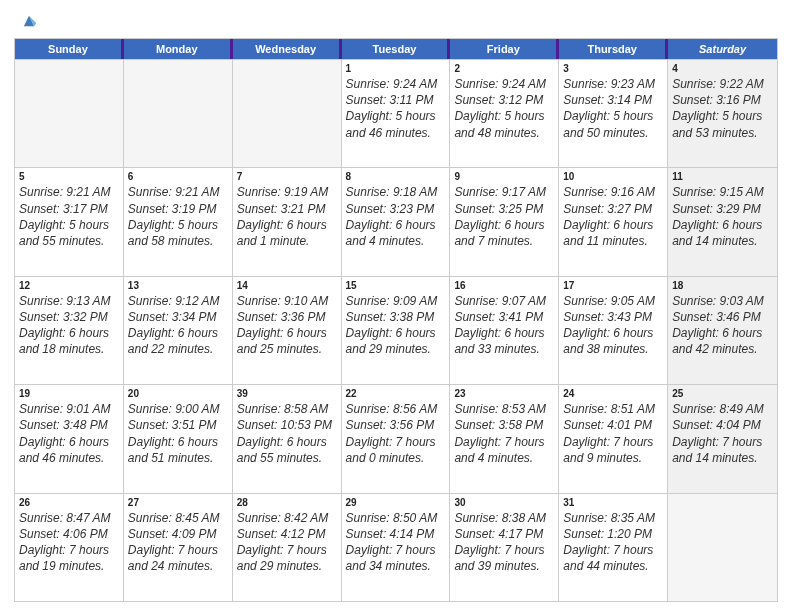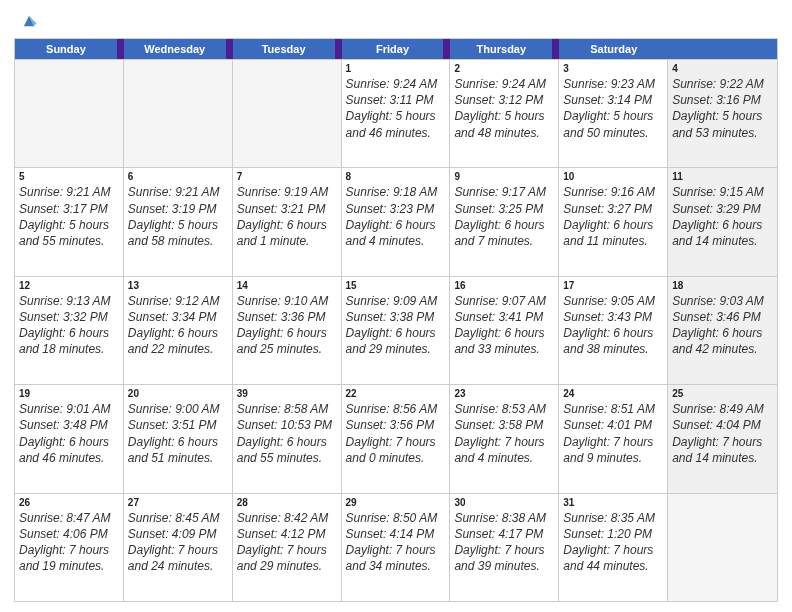--- a/index.html
+++ b/index.html
@@ -71,23 +71,23 @@
       display: grid;
       grid-template-columns: repeat(7, 1fr);
       background: #3a6bbf;
     }
     .cal-header-cell {
       color: #fff;
       font-size: 11px;
       font-weight: bold;
       text-align: center;
       padding: 4px 2px;
-      border-right: 7px solid #4c1d95;
-    }
-    .cal-header-cell:last-child { border-right: none; }
+      border-right: 3px solid #4c1d95;
+    }
+    .cal-header-cell:last-child { border-right: none; font-style: italic; }
     .cal-body {
       display: flex;
       flex-direction: column;
       flex: 1;
     }
     .cal-row {
       display: grid;
       grid-template-columns: repeat(7, 1fr);
       flex: 1;
       border-top: 1px solid #ccc;
@@ -135,20 +135,21 @@
     </div>
     <div class="title-block">
       <div class="month-title"></div>
       <div class="location"></div>
     </div>
   </div>
 
   <div class="calendar">
     <div class="cal-header">
     <div class="cal-header-cell">Sunday</div>
+        <div class="cal-header-cell">Monday</div>
         <div class="cal-header-cell">Wednesday</div>
         <div class="cal-header-cell">Tuesday</div>
         <div class="cal-header-cell">Friday</div>
         <div class="cal-header-cell">Thursday</div>
         <div class="cal-header-cell">Saturday</div>
       </div>
     <div class="cal-body">
     <div class="cal-row">
           <div class="cal-cell empty"></div>
           <div class="cal-cell empty"></div>

